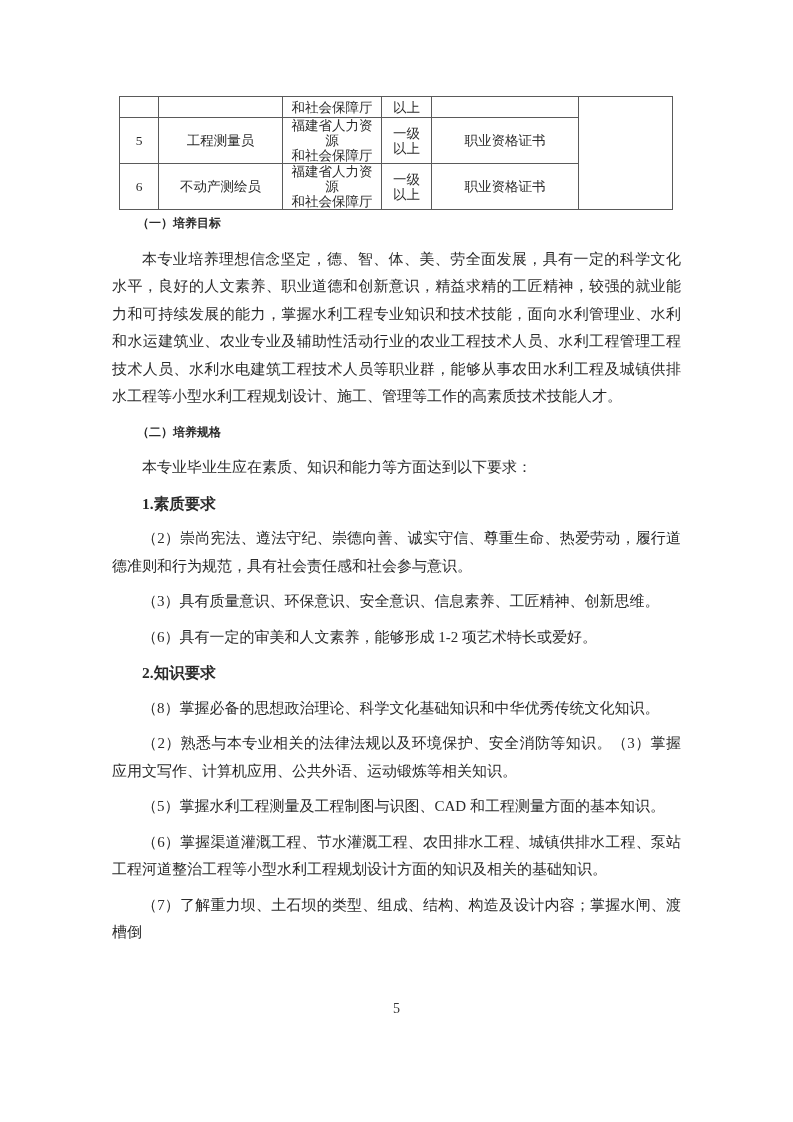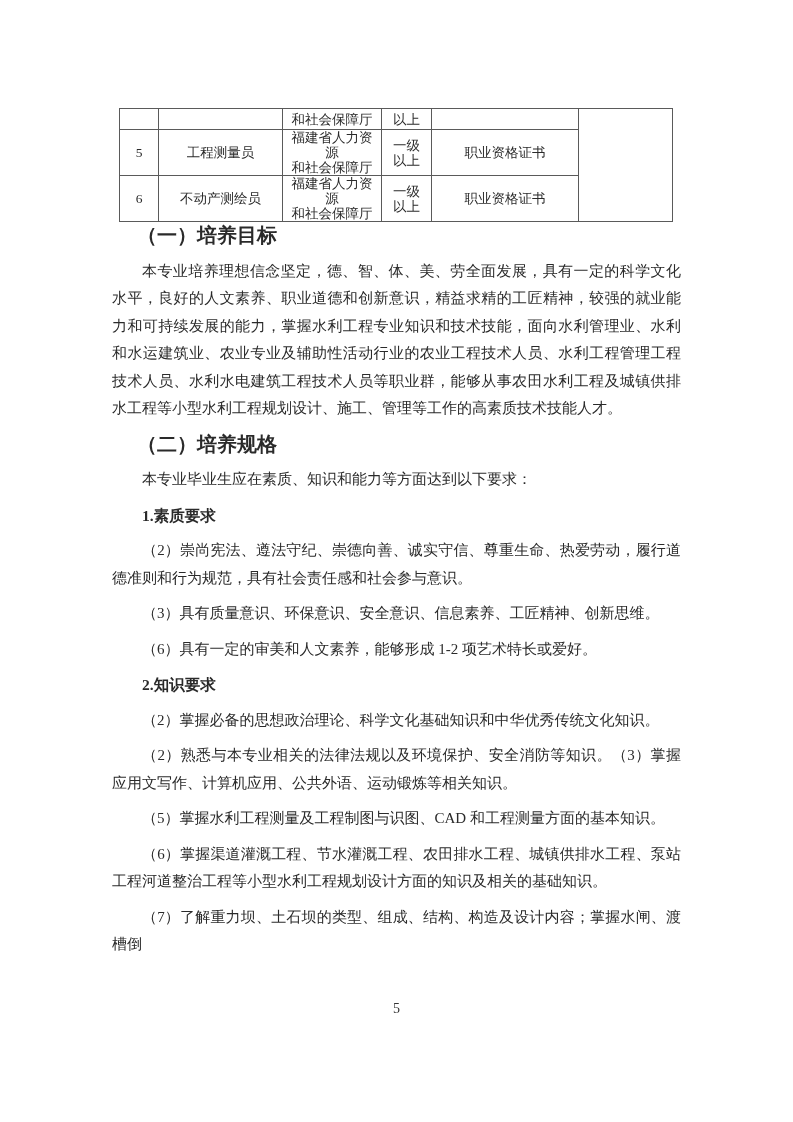--- a/index.html
+++ b/index.html
@@ -9,21 +9,21 @@
     height: 1122px;
     background: #ffffff;
     margin: 0 auto;
     overflow: hidden;
     font-family: "Liberation Serif", "DejaVu Serif", serif;
     color: #2a2a2a;
   }
   .content {
     position: absolute;
     left: 104px;
-    top: 108px;
+    top: 96px;
     width: 585px;
   }
   
   table.cert-table {
     border-collapse: collapse;
     table-layout: fixed;
     width: 553px;
     margin-left: 15px;
     font-size: 13.5px;
     color: #2a2a2a;
@@ -48,21 +48,21 @@
     margin: 8px;
   }
   .h-main {
     font-size: 16.5px;
     font-weight: bold;
     line-height: 27.5px;
     padding-left: 43px;
     margin: 0;
   }
   .h-sub {
-    font-size: 20px;
+    font-size: 12px;
     font-weight: bold;
     line-height: 27.5px;
     padding-left: 33px;
     margin: 0;
   }
   .h-num {
     font-size: 15.5px;
     font-weight: bold;
     line-height: 27.5px;
     padding-left: 38px;
@@ -137,21 +137,21 @@
 
     <div class="h-sub">（二）培养规格</div>
     <p class="bodyline">本专业毕业生应在素质、知识和能力等方面达到以下要求：</p>
 
     <div class="h-num">1.素质要求</div>
     <p class="bodyline">（2）崇尚宪法、遵法守纪、崇德向善、诚实守信、尊重生命、热爱劳动，履行道德准则和行为规范，具有社会责任感和社会参与意识。</p>
     <p class="bodyline">（3）具有质量意识、环保意识、安全意识、信息素养、工匠精神、创新思维。</p>
     <p class="bodyline">（6）具有一定的审美和人文素养，能够形成 1-2 项艺术特长或爱好。</p>
 
     <div class="h-num">2.知识要求</div>
-    <p class="bodyline">（2）掌握必备的思想政治理论、科学文化基础知识和中华优秀传统文化知识。</p>
+    <p class="bodyline">（8）掌握必备的思想政治理论、科学文化基础知识和中华优秀传统文化知识。</p>
     <p class="bodyline">（2）熟悉与本专业相关的法律法规以及环境保护、安全消防等知识。（3）掌握应用文写作、计算机应用、公共外语、运动锻炼等相关知识。</p>
     <p class="bodyline">（5）掌握水利工程测量及工程制图与识图、CAD 和工程测量方面的基本知识。</p>
     <p class="bodyline">（6）掌握渠道灌溉工程、节水灌溉工程、农田排水工程、城镇供排水工程、泵站工程河道整治工程等小型水利工程规划设计方面的知识及相关的基础知识。</p>
     <p class="bodyline">（7）了解重力坝、土石坝的类型、组成、结构、构造及设计内容；掌握水闸、渡槽倒</p>
 
   </div>
 
   <div class="page-number">5</div>
 </div>
 

